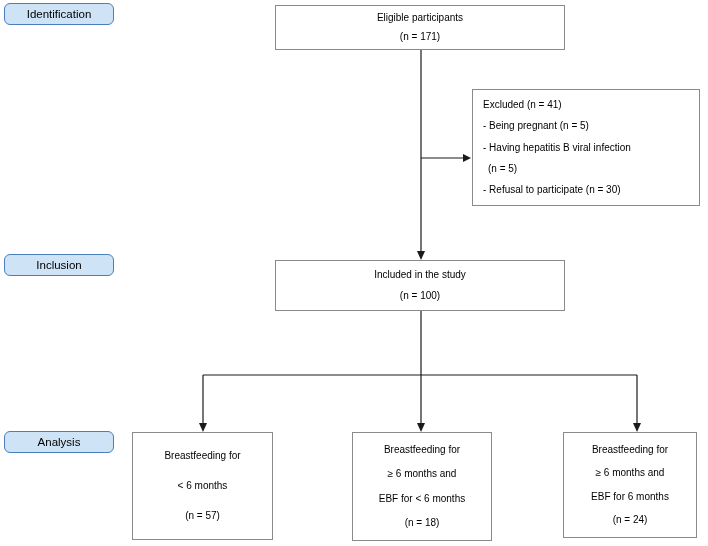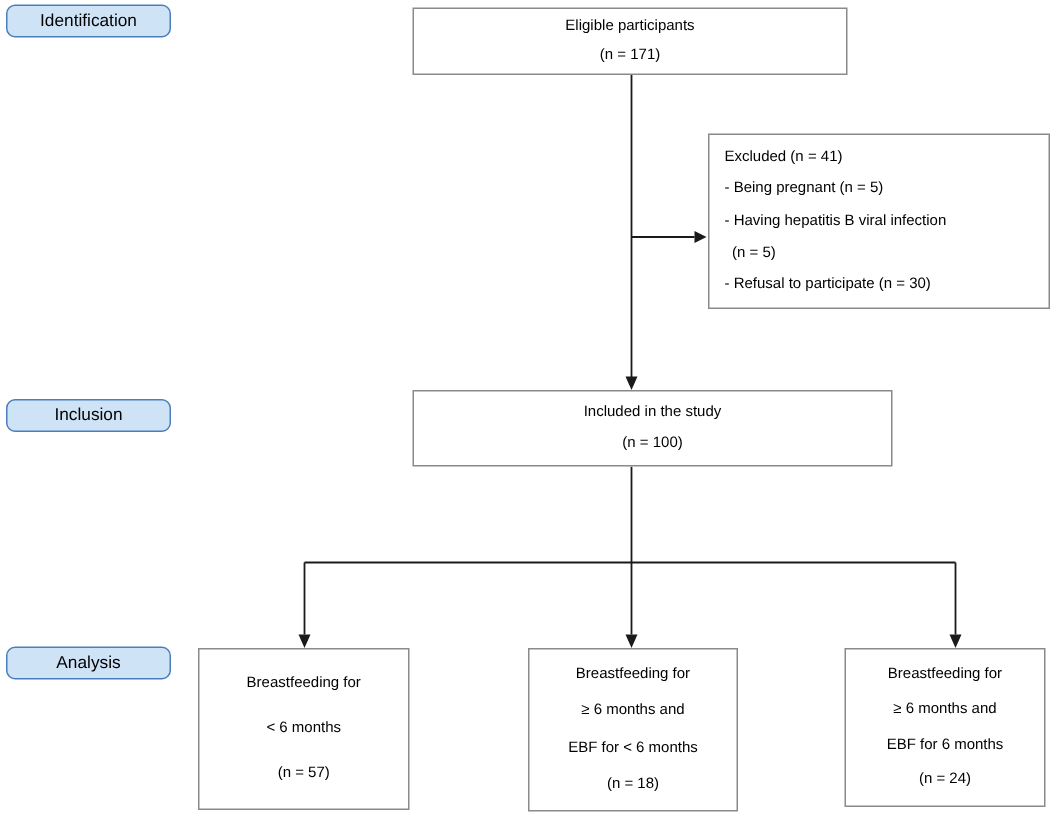--- a/index.html
+++ b/index.html
@@ -34,21 +34,21 @@
     box-sizing: border-box;
     background: var(--stage-label-fill, #cfe3f6);
     border: 1.4px solid var(--stage-label-border, #4a7ebc);
     border-radius: 6px;
     display: flex;
     align-items: center;
     justify-content: center;
     font-size: 11.5px;
   }
   #lbl-identification { top: 3px; }
-  #lbl-inclusion      { top: 266px; }
+  #lbl-inclusion      { top: 254px; }
   #lbl-analysis       { top: 431px; }
   .box {
     position: absolute;
     box-sizing: border-box;
     background: #ffffff;
     border: 1.4px solid var(--box-border, #8a8a8a);
     display: flex;
     flex-direction: column;
     justify-content: space-evenly;
     align-items: center;
@@ -59,21 +59,21 @@
   .box .line { display: block; white-space: nowrap; }
   .box.left-align {
     align-items: flex-start;
     text-align: left;
     justify-content: space-between;
     padding: 8px 8px 8px 10px;
   }
   .box.left-align .line.indent { padding-left: 5px; }
   #box-eligible { left: 275px; top: 5px;   width: 290px; height: 45px; }
   #box-excluded { left: 472px; top: 89px;  width: 228px; height: 117px; }
-  #box-included { left: 275px; top: 260px; width: 320px; height: 51px; }
+  #box-included { left: 275px; top: 260px; width: 290px; height: 51px; }
   #box-analysis-left   { left: 132px; top: 432px; width: 141px; height: 108px; }
   #box-analysis-middle { left: 352px; top: 432px; width: 140px; height: 109px; }
   #box-analysis-right  { left: 563px; top: 432px; width: 134px; height: 106px; }
 </style>
 </head>
 <body>
 
 <div class="canvas">
 
   <svg class="connectors" viewBox="0 0 708 546" xmlns="http://www.w3.org/2000/svg">

